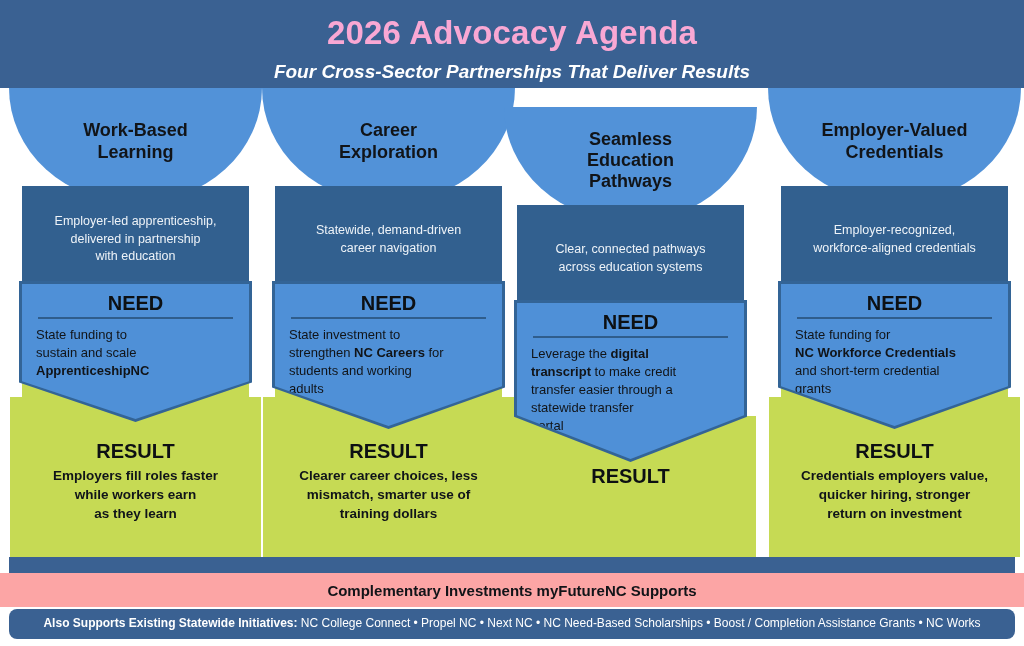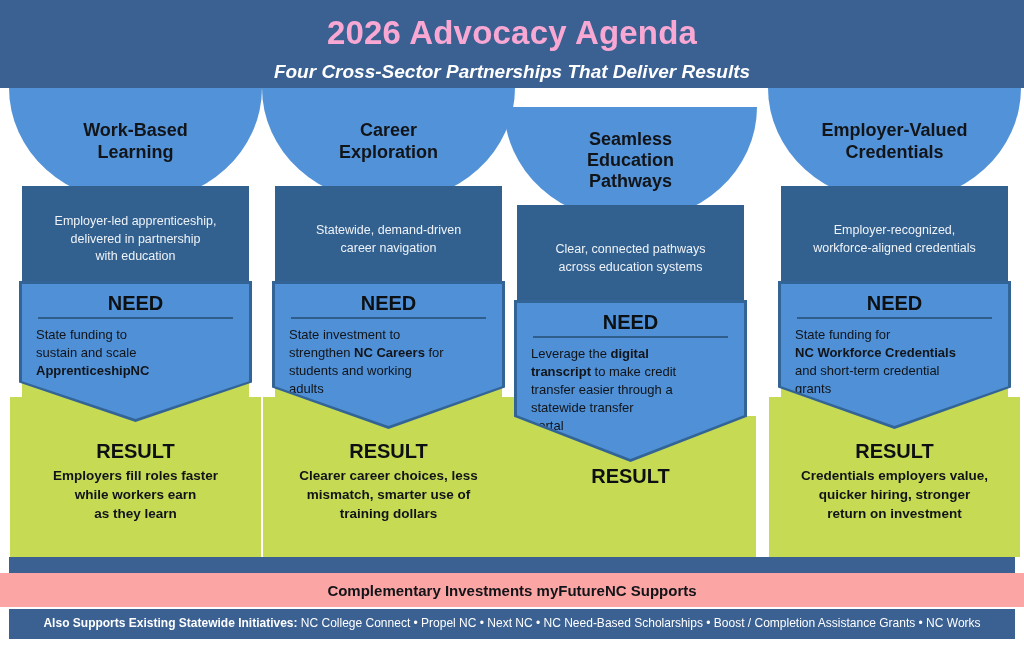--- a/index.html
+++ b/index.html
@@ -174,21 +174,21 @@
   .comp-text{
     color:#111418;
     font-size:15px;font-weight:bold;
     text-align:center;
   }
   .footer-bar{
     position:absolute;left:9px;top:609px;
     width:1006px;height:30px;
     background:#3a6192;
     display:flex;align-items:center;justify-content:center;
-    box-sizing:border-box;padding:0 10px;
+    box-sizing:border-box;padding:0 10px;border-radius:8px;
   }
   .footer-text{
     color:#ffffff;
     font-size:12px;line-height:1.1;
     text-align:center;white-space:nowrap;
   }
   .footer-text b{font-weight:bold;}
 </style>
 </head>
 <body>

